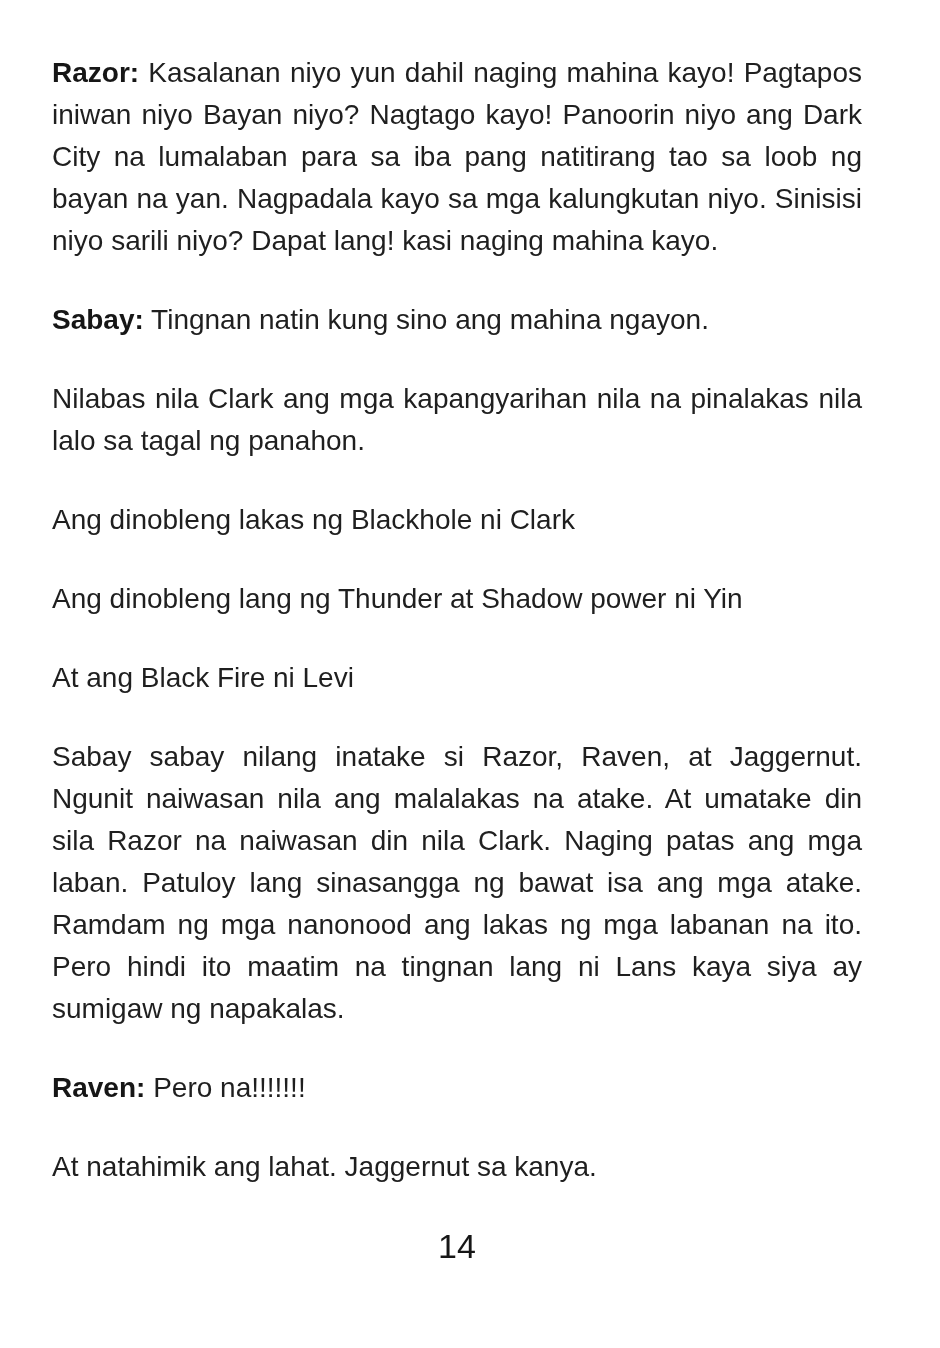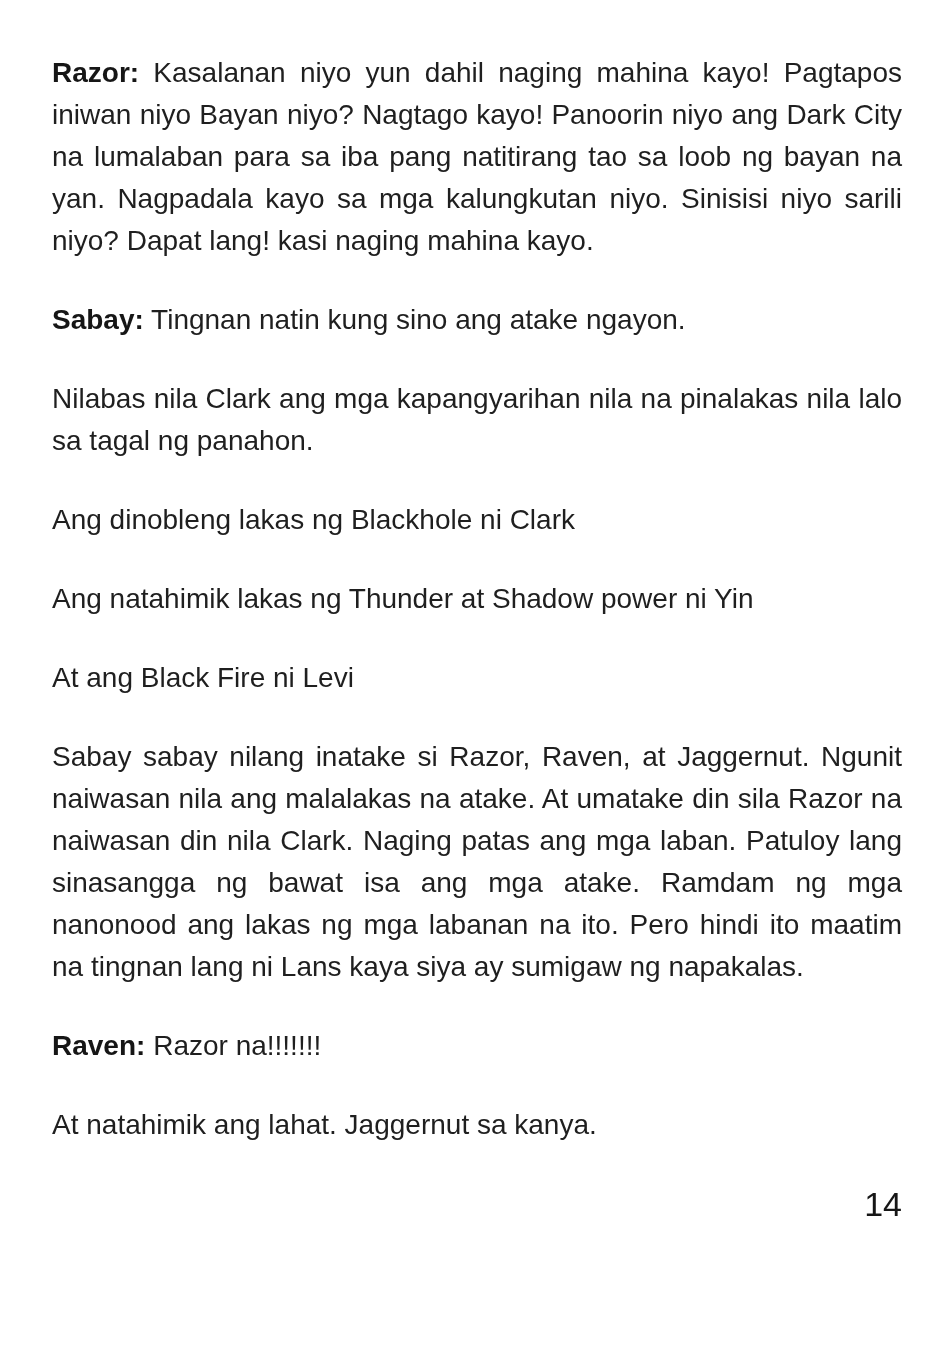--- a/index.html
+++ b/index.html
@@ -5,63 +5,63 @@
   html, body {
     margin: 0;
     padding: 0;
     background: #ffffff;
   }
   .page {
     position: relative;
     width: 940px;
     height: 1348px;
     box-sizing: border-box;
-    padding: 52px 38px 0 52px;
+    padding: 52px 78px 0 52px;
     background: #ffffff;
     font-family: "Liberation Sans", "DejaVu Sans", sans-serif;
     color: #1f1f1f;
     overflow: hidden;
   }
   .para {
     font-size: 28px;
     line-height: 42px;
     margin: 0 0 37px 0;
     text-align: justify;
     text-justify: inter-word;
   }
   .speaker {
     font-weight: 700;
     color: #161616;
   }
   .page-number {
     margin-top: 20px;
-    text-align: right;
+    text-align: center;
     font-size: 34px;
     line-height: 42px;
     color: #161616;
   }
 </style>
 </head>
 <body>
 
 <div class="page">
 
   <p class="para"><b class="speaker">Razor:</b> <span>Kasalanan niyo yun dahil naging mahina kayo! Pagtapos iniwan niyo Bayan niyo? Nagtago kayo! Panoorin niyo ang Dark City na lumalaban para sa iba pang natitirang tao sa loob ng bayan na yan. Nagpadala kayo sa mga kalungkutan niyo. Sinisisi niyo sarili niyo? Dapat lang! kasi naging mahina kayo.</span></p>
 
-  <p class="para"><b class="speaker">Sabay:</b> <span>Tingnan natin kung sino ang atake ngayon.</span></p>
+  <p class="para"><b class="speaker">Sabay:</b> <span>Tingnan natin kung sino ang mahina ngayon.</span></p>
 
   <p class="para"><span>Nilabas nila Clark ang mga kapangyarihan nila na pinalakas nila lalo sa tagal ng panahon.</span></p>
 
   <p class="para"><span>Ang dinobleng lakas ng Blackhole ni Clark</span></p>
 
-  <p class="para"><span>Ang natahimik lakas ng Thunder at Shadow power ni Yin</span></p>
+  <p class="para"><span>Ang dinobleng lang ng Thunder at Shadow power ni Yin</span></p>
 
   <p class="para"><span>At ang Black Fire ni Levi</span></p>
 
   <p class="para"><span>Sabay sabay nilang inatake si Razor, Raven, at Jaggernut. Ngunit naiwasan nila ang malalakas na atake. At umatake din sila Razor na naiwasan din nila Clark. Naging patas ang mga laban. Patuloy lang sinasangga ng bawat isa ang mga atake. Ramdam ng mga nanonood ang lakas ng mga labanan na ito. Pero hindi ito maatim na tingnan lang ni Lans kaya siya ay sumigaw ng napakalas.</span></p>
 
-  <p class="para"><b class="speaker">Raven:</b> <span>Razor na!!!!!!!</span></p>
+  <p class="para"><b class="speaker">Raven:</b> <span>Pero na!!!!!!!</span></p>
 
   <p class="para"><span>At natahimik ang lahat. Jaggernut sa kanya.</span></p>
 
   <div class="page-number">14</div>
 
 </div>
 
 </body></html>

